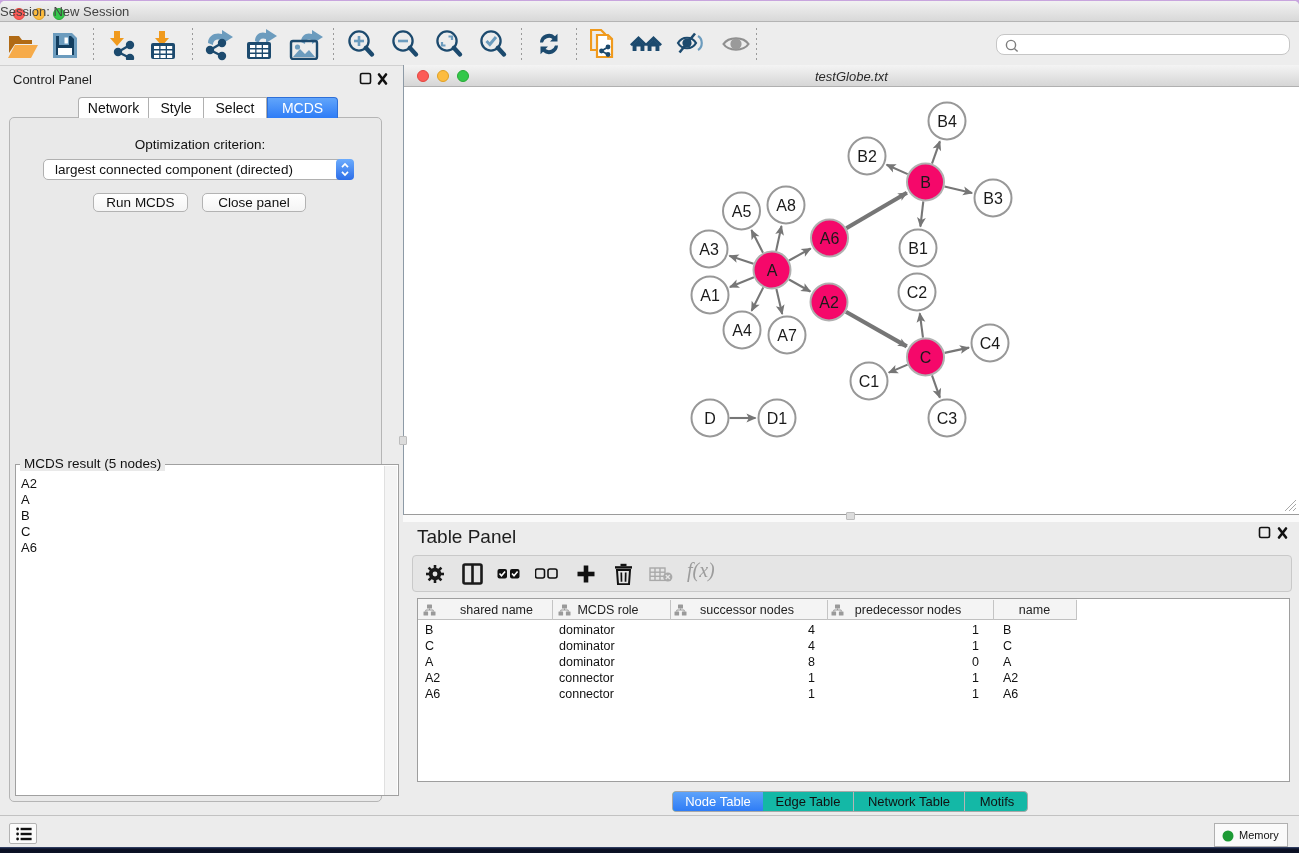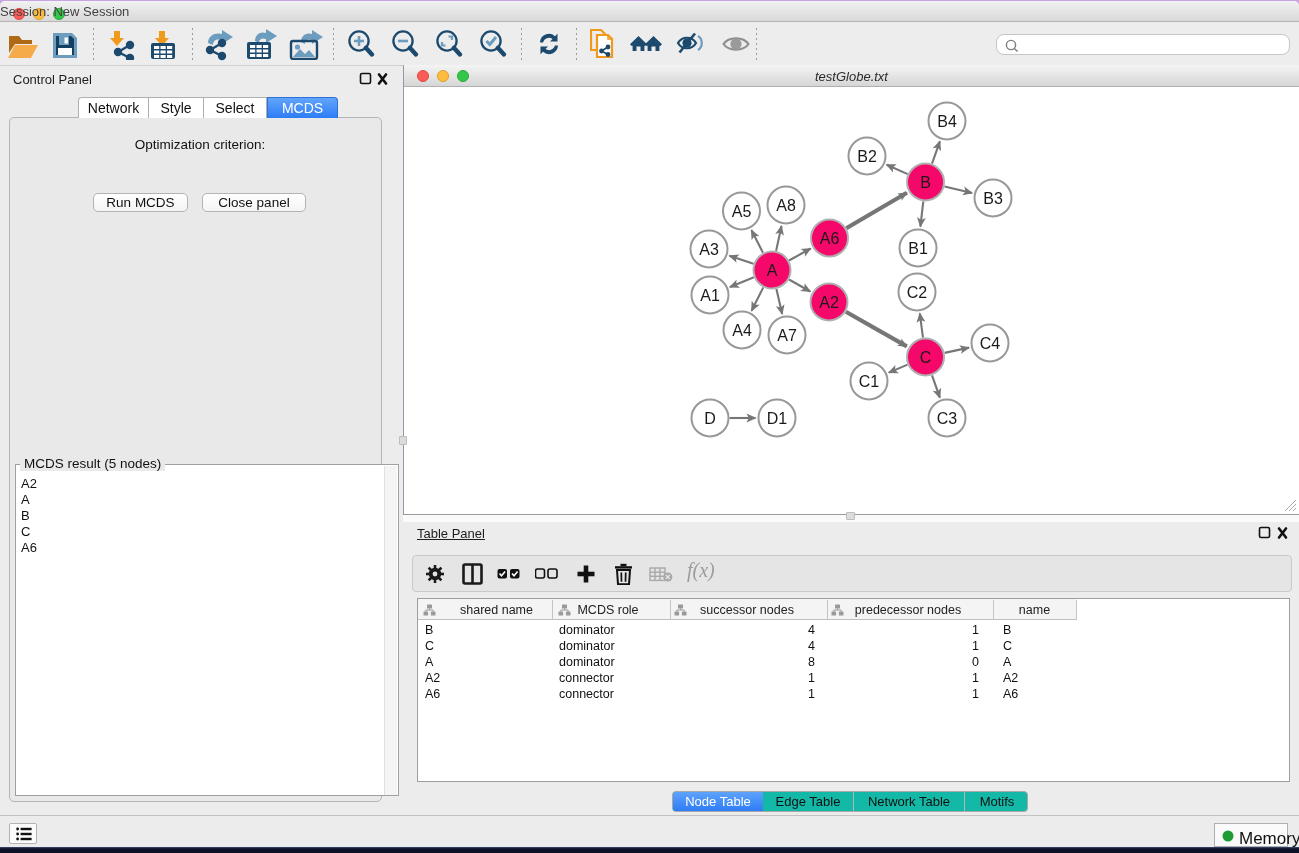--- a/index.html
+++ b/index.html
@@ -19,30 +19,30 @@
 #combo .txt { position:absolute; left:11px; top:2px; font-size:13.5px; color:#111; }
 #groupbox { position:absolute; left:15px; top:463px; width:384px; height:332px; border:1px solid #a0a0a0; background:#fff; z-index:4; }
 #groupbox .legend { position:absolute; left:4px; top:-9px; background:#e9e9e9; padding:0 4px; font-size:13.5px; color:#111; }
 #groupbox .sb { position:absolute; right:1px; top:1px; width:13px; height:329px; background:#f4f4f4; border-left:1px solid #e0e0e0; }
 #groupbox ul { position:absolute; left:5px; top:11px; list-style:none; font-size:13px; color:#111; }
 #groupbox li { height:16px; line-height:16px; }
 #netwin { position:absolute; left:403px; top:64px; width:896px; height:450px; background:#fff; border-left:1px solid #8d9aa6;font-style:italic; }
 #net-titlebar { position:absolute; left:0; top:0; width:100%; height:22px; background:linear-gradient(#f4f4f4,#d6d6d6); border-bottom:1px solid #b0b0b0; }
 #net-titlebar .t { position:absolute; top:4px; width:100%; text-align:center; font-size:13px; color:#2b2b2b; }
 #net-canvas { position:absolute; left:0; top:23px; width:896px; height:427px; background:#fff; border-bottom:1px solid #9b9b9b; }
-#tpanel-title { position:absolute; left:417px; top:525px; font-size:13px; color:#1d1d1d;text-decoration:underline; }
+#tpanel-title { position:absolute; left:417px; top:525px; font-size:19px; color:#1d1d1d; }
 #ttoolbar { position:absolute; left:412px; top:554px; width:880px; height:37px; background:#e5e5e5; border:1px solid #c9c9c9; border-radius:4px; }
 #tbl { position:absolute; left:417px; top:597px; width:873px; height:184px; background:#fff; border:1px solid #9e9e9e; }
 #thead { position:absolute; left:418px; top:598px; width:659px; height:21px; background:#f4f4f4; border-bottom:1px solid #c0c0c0; }
 .th { position:absolute; top:602px; font-size:12.5px; color:#222; text-align:center; z-index:5; }
 .hsep { position:absolute; top:599px; width:1px; height:20px; background:#c4c4c4; z-index:5; }
 .trow { position:absolute; height:16px; font-size:12.5px; color:#111; }
 .trow span { position:absolute; line-height:16px; }
 #statusbar { position:absolute; left:0; top:814px; width:100%; height:32px; background:#ececec; border-top:1px solid #c2c2c2; }
-#memory { position:absolute; right:11px; top:7px; width:74px; height:24px; background:#fafafa; border:1px solid #b0b0b0; font-size:17px; color:#111;text-decoration:underline; }
+#memory { position:absolute; right:11px; top:7px; width:74px; height:24px; background:#fafafa; border:1px solid #b0b0b0; font-size:11px; color:#111;text-decoration:underline; }
 #desk-bottom { position:absolute; left:0; top:847px; width:100%; height:6px; background:linear-gradient(#3d4d74 0,#141d38 1.5px,#0a0f22 45%,#0c1226); }
 </style></head><body>
 <div id="desk-top"></div>
 <div id="win">
 <div id="titlebar">
   <div class="tl" style="left:13px;background:#fc5b57;border:0.5px solid #e2463f"></div>
   <div class="tl" style="left:33px;background:#fdbc40;border:0.5px solid #dfa023"></div>
   <div class="tl" style="left:53px;background:#34c84a;border:0.5px solid #27aa35"></div>
   <div class="t">Session: New Session</div>
 </div>
@@ -183,20 +183,27 @@
 <svg style="position:absolute;left:359px;top:71px" width="30" height="14" viewBox="0 0 30 14">
       <rect x="1.5" y="1.5" width="10" height="10" rx="1.5" fill="none" stroke="#111" stroke-width="1.6"></rect>
       <path d="M20,2.5 L27,11.5 M27,2.5 L20,11.5" stroke="#111" stroke-width="2.6" stroke-linecap="round"></path>
     </svg>
 <div class="tab" style="left:78px;width:71px;border-radius:4px 0 0 0">Network</div>
 <div class="tab" style="left:149px;width:55px;border-left:none">Style</div>
 <div class="tab" style="left:204px;width:63px;border-left:none">Select</div>
 <div class="tab" style="left:267px;width:71px;background:linear-gradient(#61a5fb,#2e7cf6);color:#fff;border-color:#2e6fd8;border-radius:0 4px 0 0">MCDS</div>
 <div id="cp-content"></div>
 <div style="position:absolute;left:60px;top:136px;width:280px;text-align:center;font-size:13.5px;color:#111;z-index:4">Optimization criterion:</div>
+<div id="combo">
+  <div class="txt">largest connected component (directed)</div>
+  <div class="cap"><svg width="18" height="21" viewBox="0 0 18 21">
+          <path d="M6,8.2 L9,5 L12,8.2" fill="none" stroke="#fff" stroke-width="1.7"></path>
+          <path d="M6,12.8 L9,16 L12,12.8" fill="none" stroke="#fff" stroke-width="1.7"></path>
+        </svg></div>
+</div>
 <div class="btn" style="left:93px;top:192px;width:95px;height:19px;line-height:18px;z-index:4">Run MCDS</div>
 <div class="btn" style="left:202px;top:192px;width:104px;height:19px;line-height:18px;z-index:4">Close panel</div>
 <div id="groupbox">
   <div class="legend">MCDS result (5 nodes)</div>
   <div class="sb"></div>
   <ul>
         <li>A2</li>
         <li>A</li>
         <li>B</li>
         <li>C</li>

